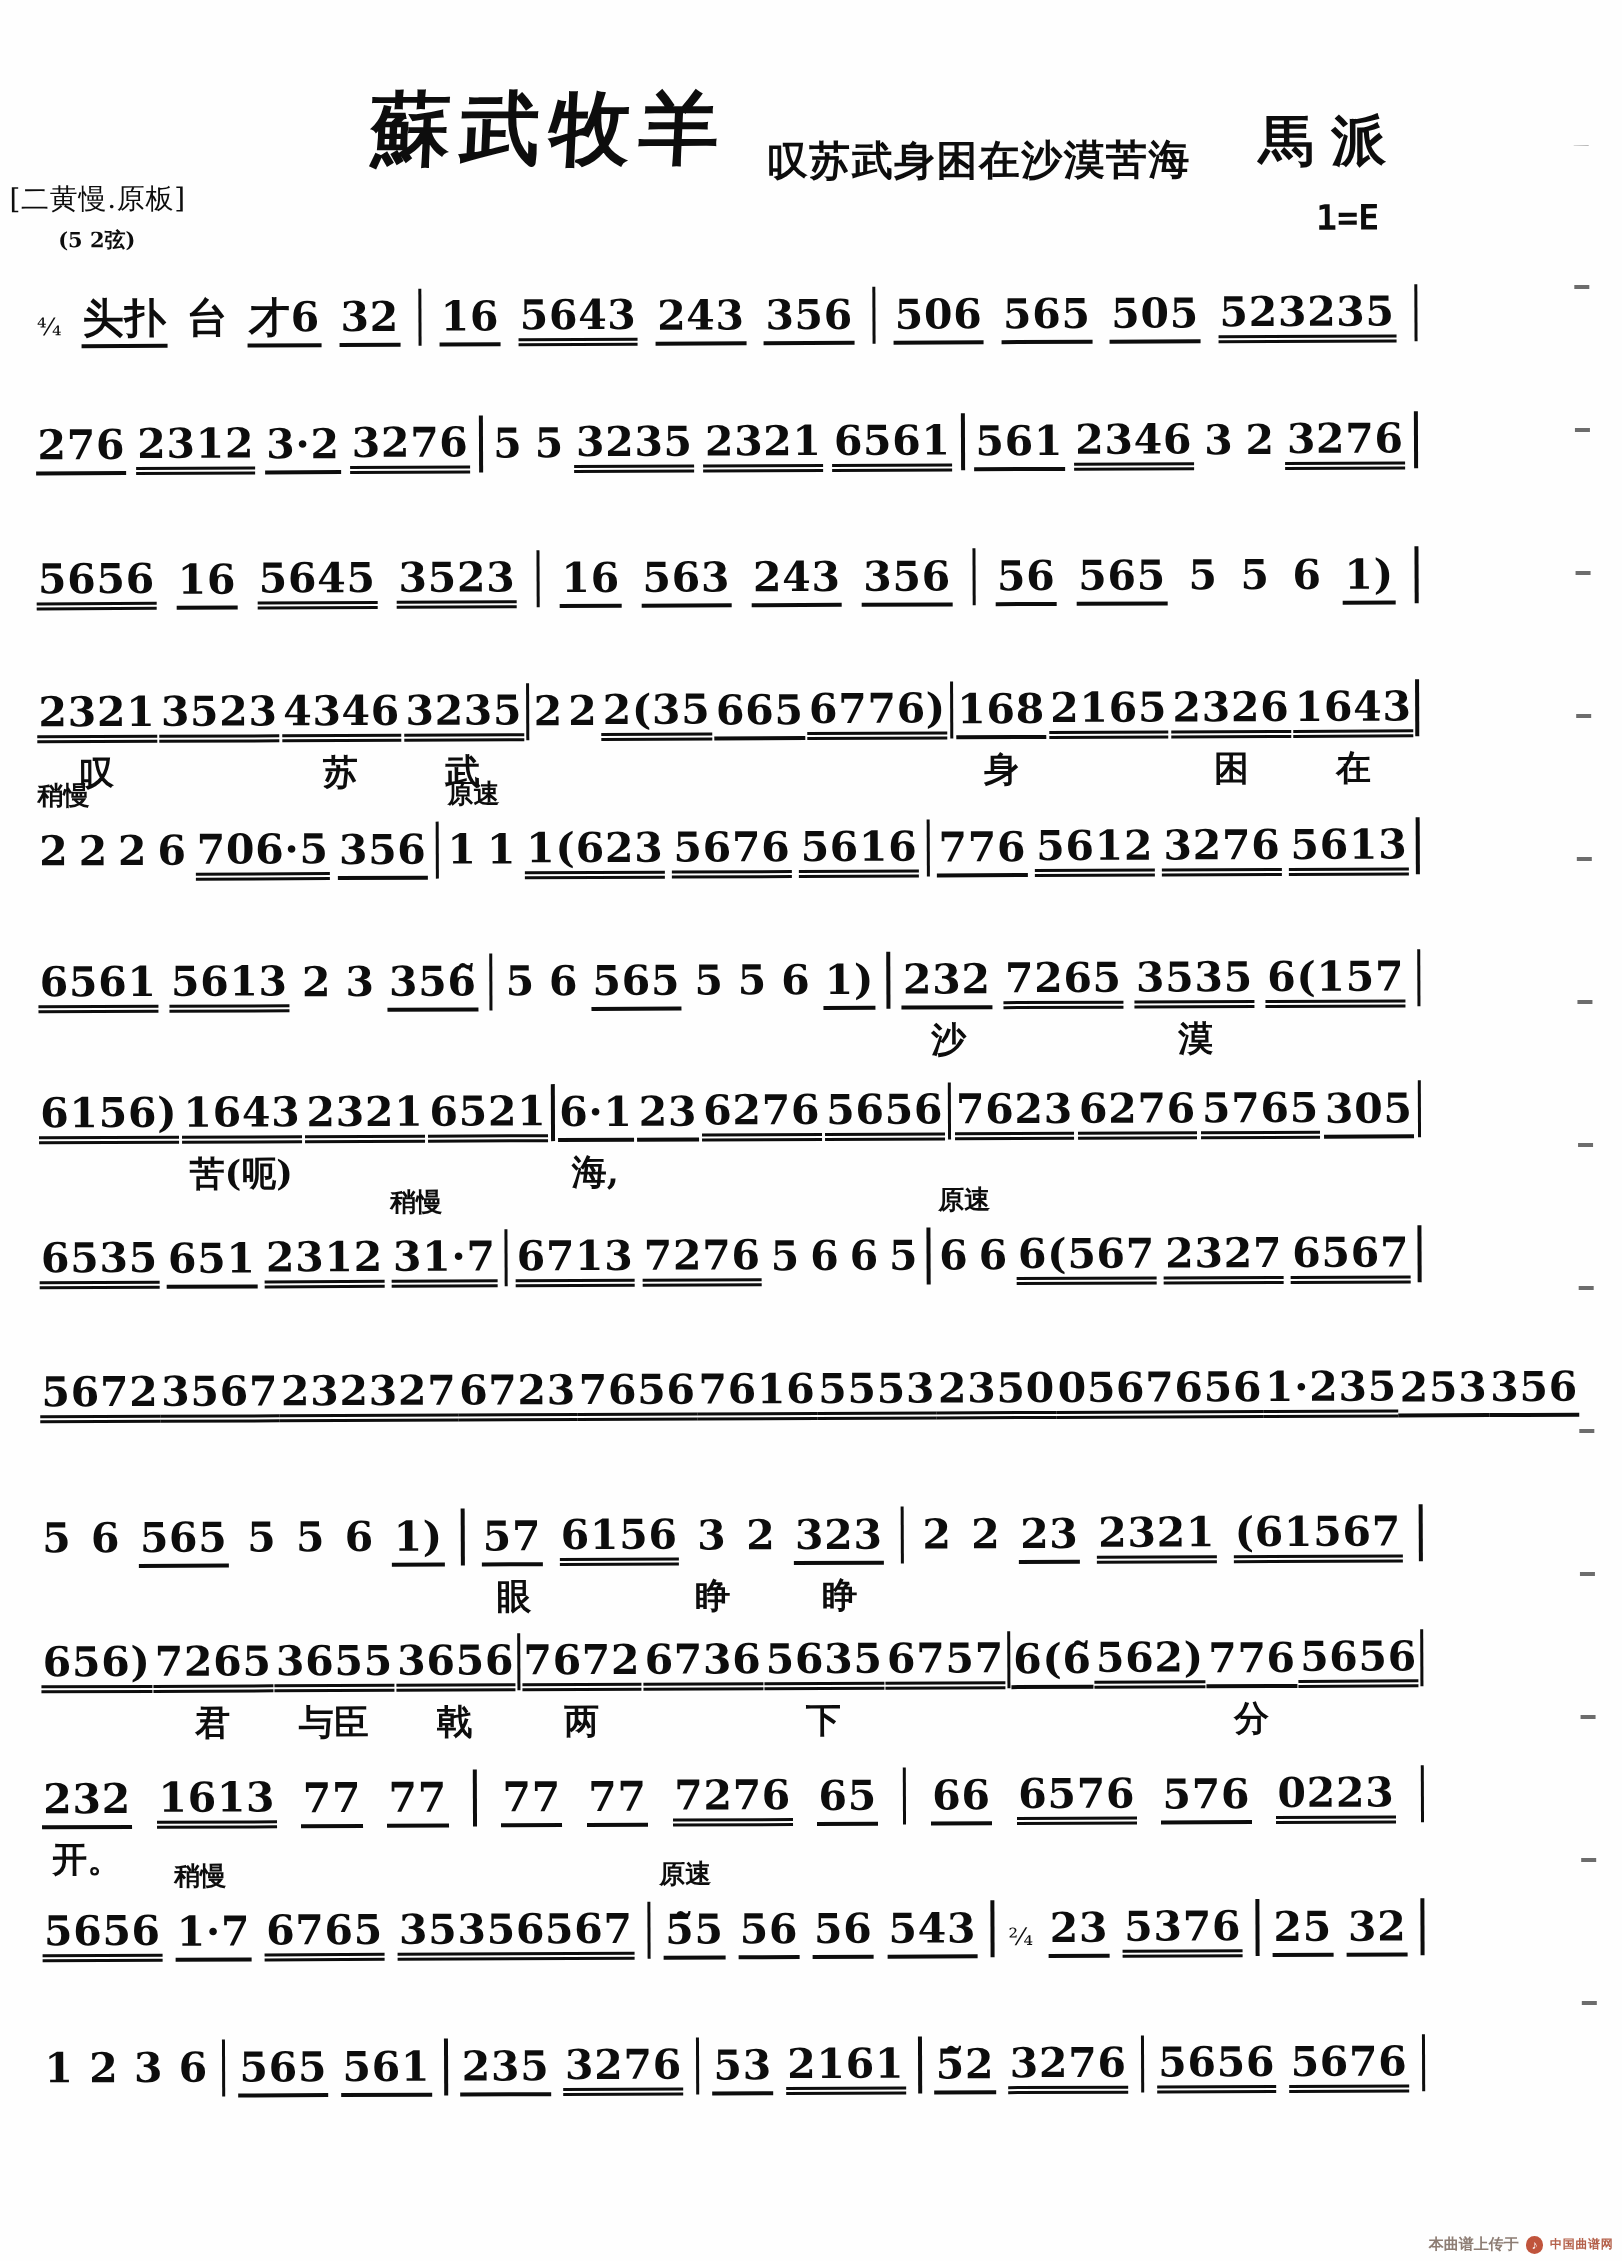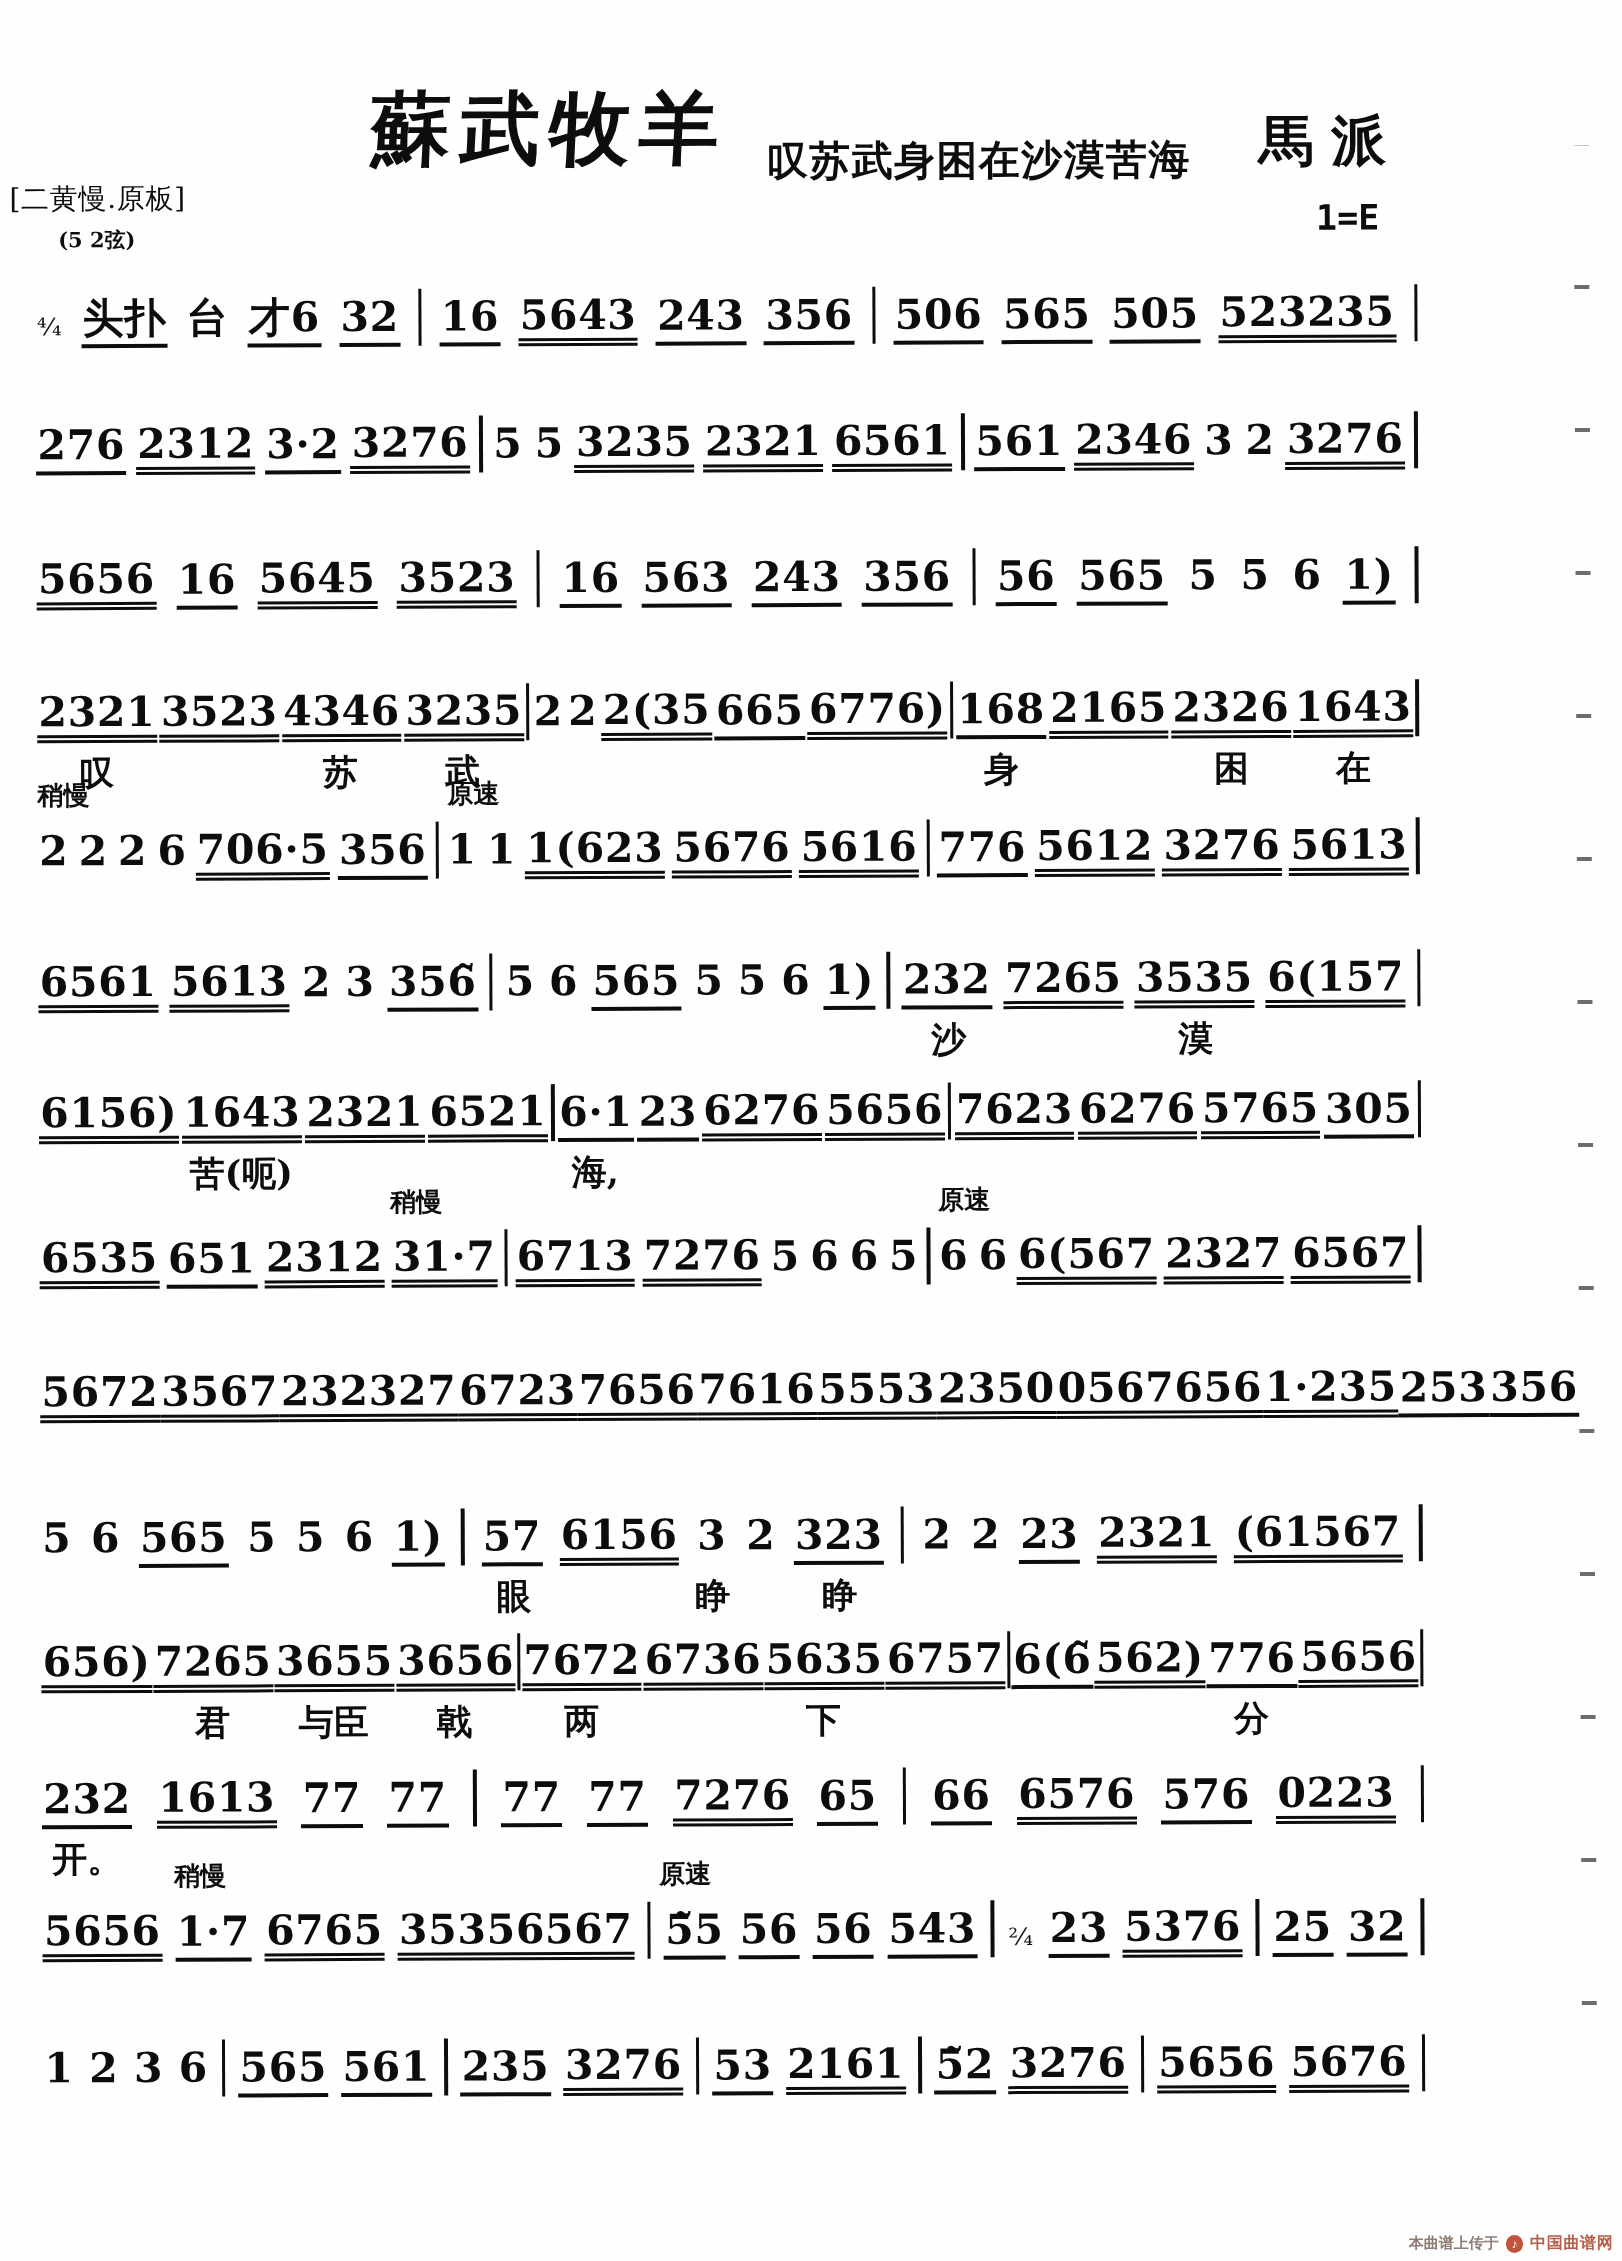--- a/index.html
+++ b/index.html
@@ -67,21 +67,21 @@
     position:absolute; right:9.5px; bottom:6.8px;
     display:flex; align-items:center; gap:6.8px;
     font-family:"Liberation Sans", sans-serif;
   }
   .wm-prefix{font-size:15px; color:#8d7d74; font-weight:700;}
   .wm-logo{
     width:17.6px; height:17.6px; border-radius:50%;
     background:#c0543c; color:#fff; font-size:12px;
     display:flex; align-items:center; justify-content:center;
   }
-  .wm-site{font-size:16px; color:#b4604a; font-weight:800; letter-spacing:0.7px;}
+  .wm-site{font-size:12px; color:#b4604a; font-weight:800; letter-spacing:0.7px;}
 </style>
 </head>
 <body>
 
 <div class="page">
   <div class="scan-tilt">
 
     <div class="title">蘇武牧羊</div>
     <div class="subtitle">叹苏武身困在沙漠苦海</div>
     <div class="school">馬派</div>

